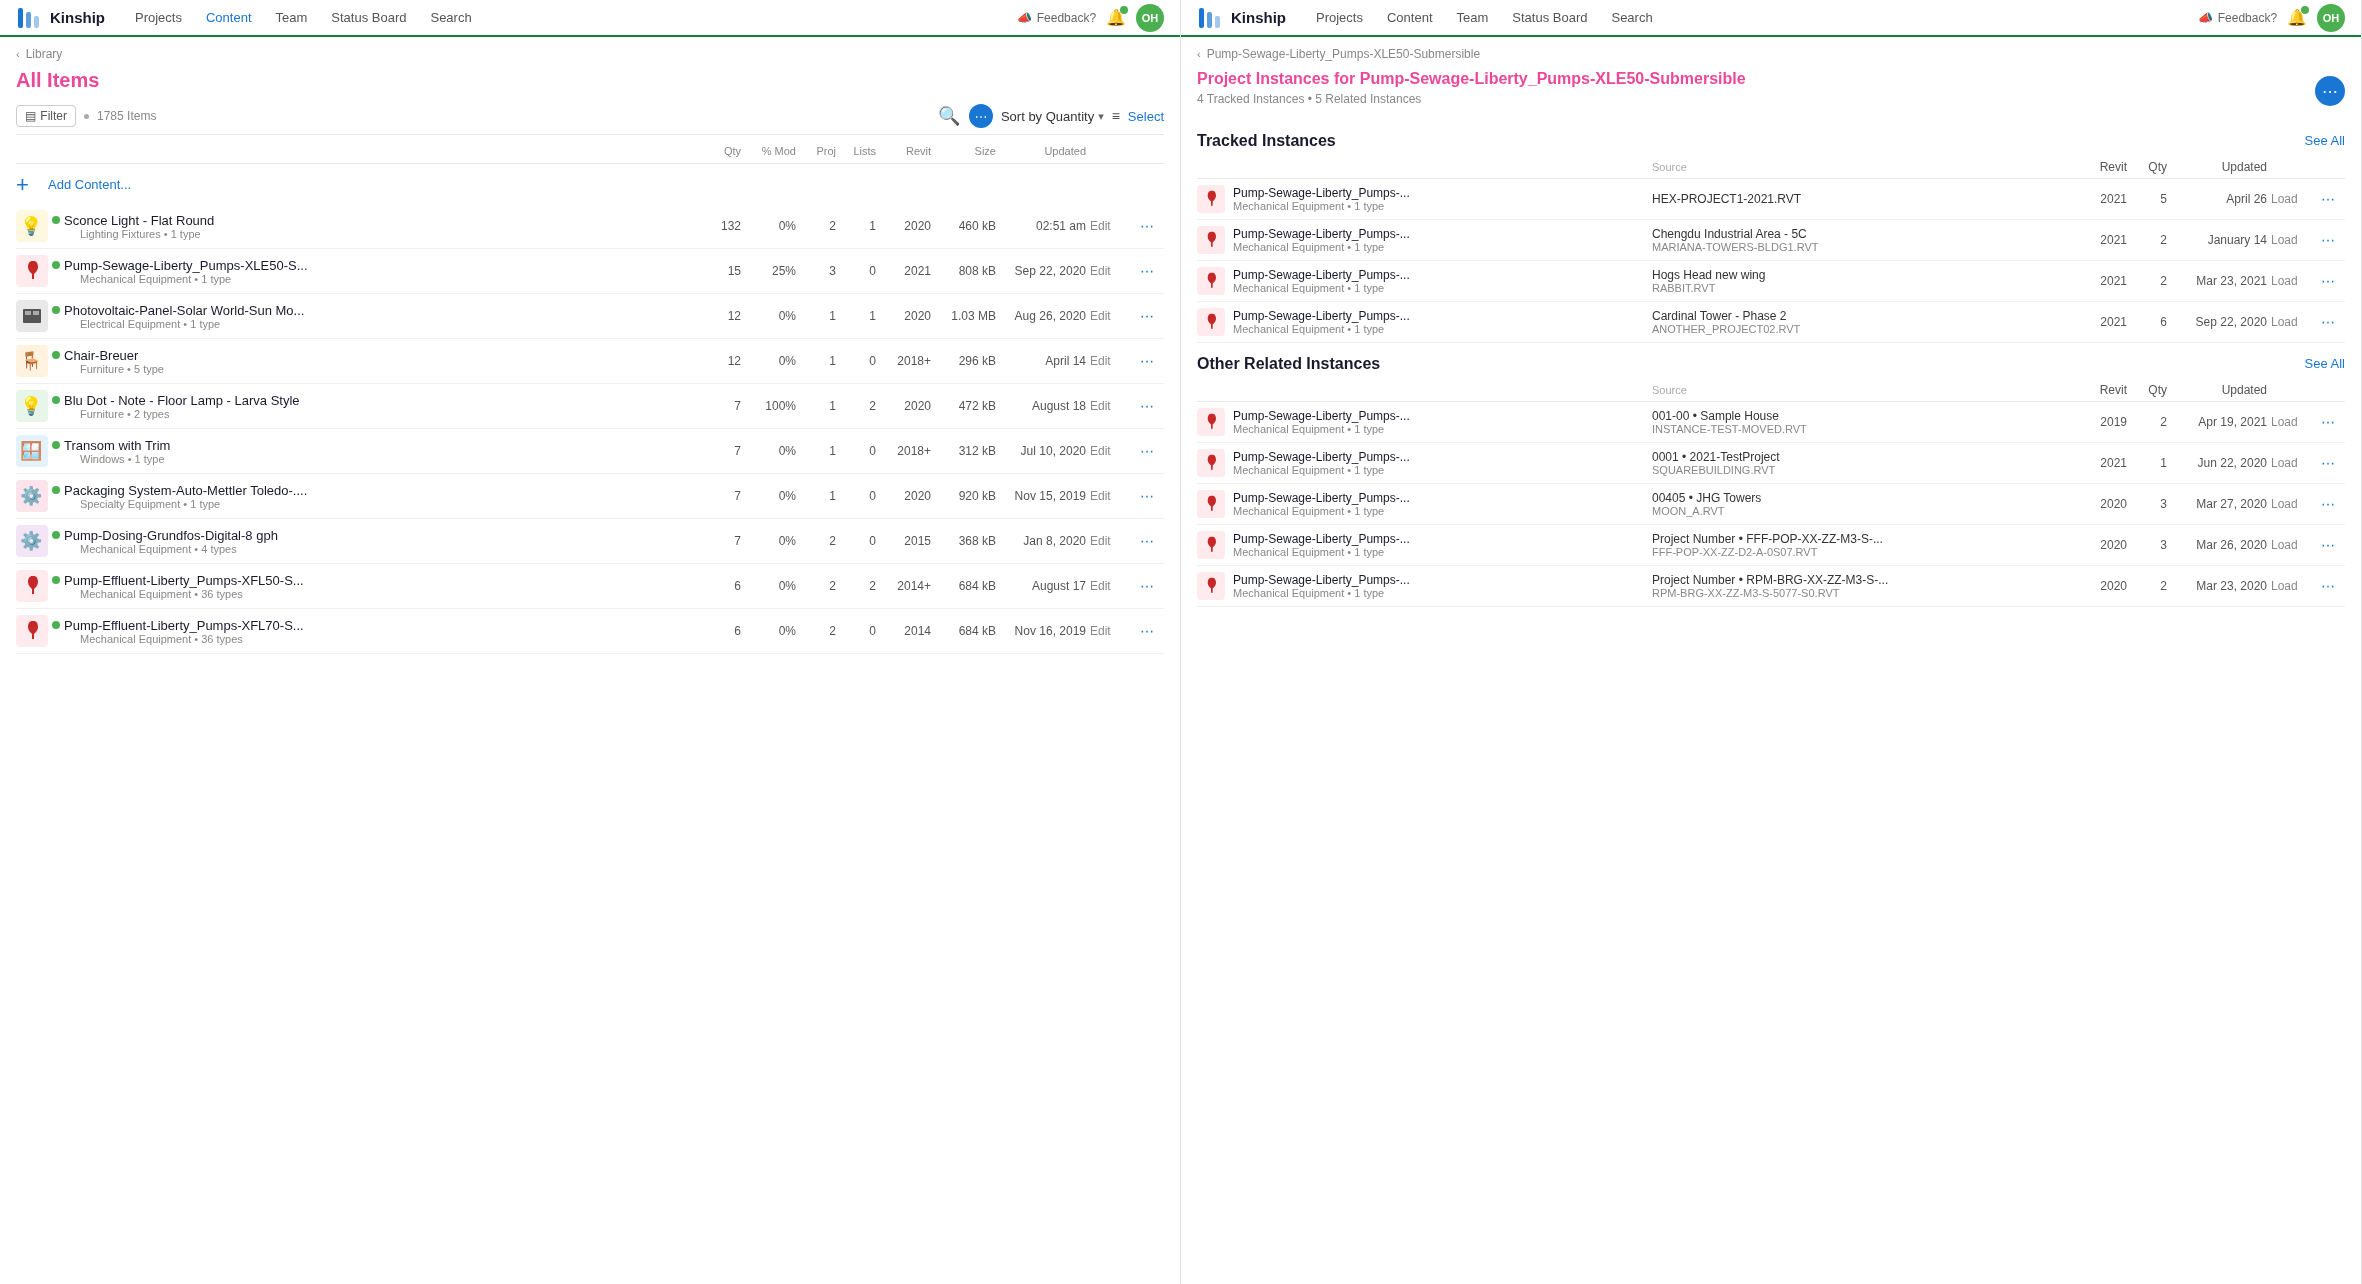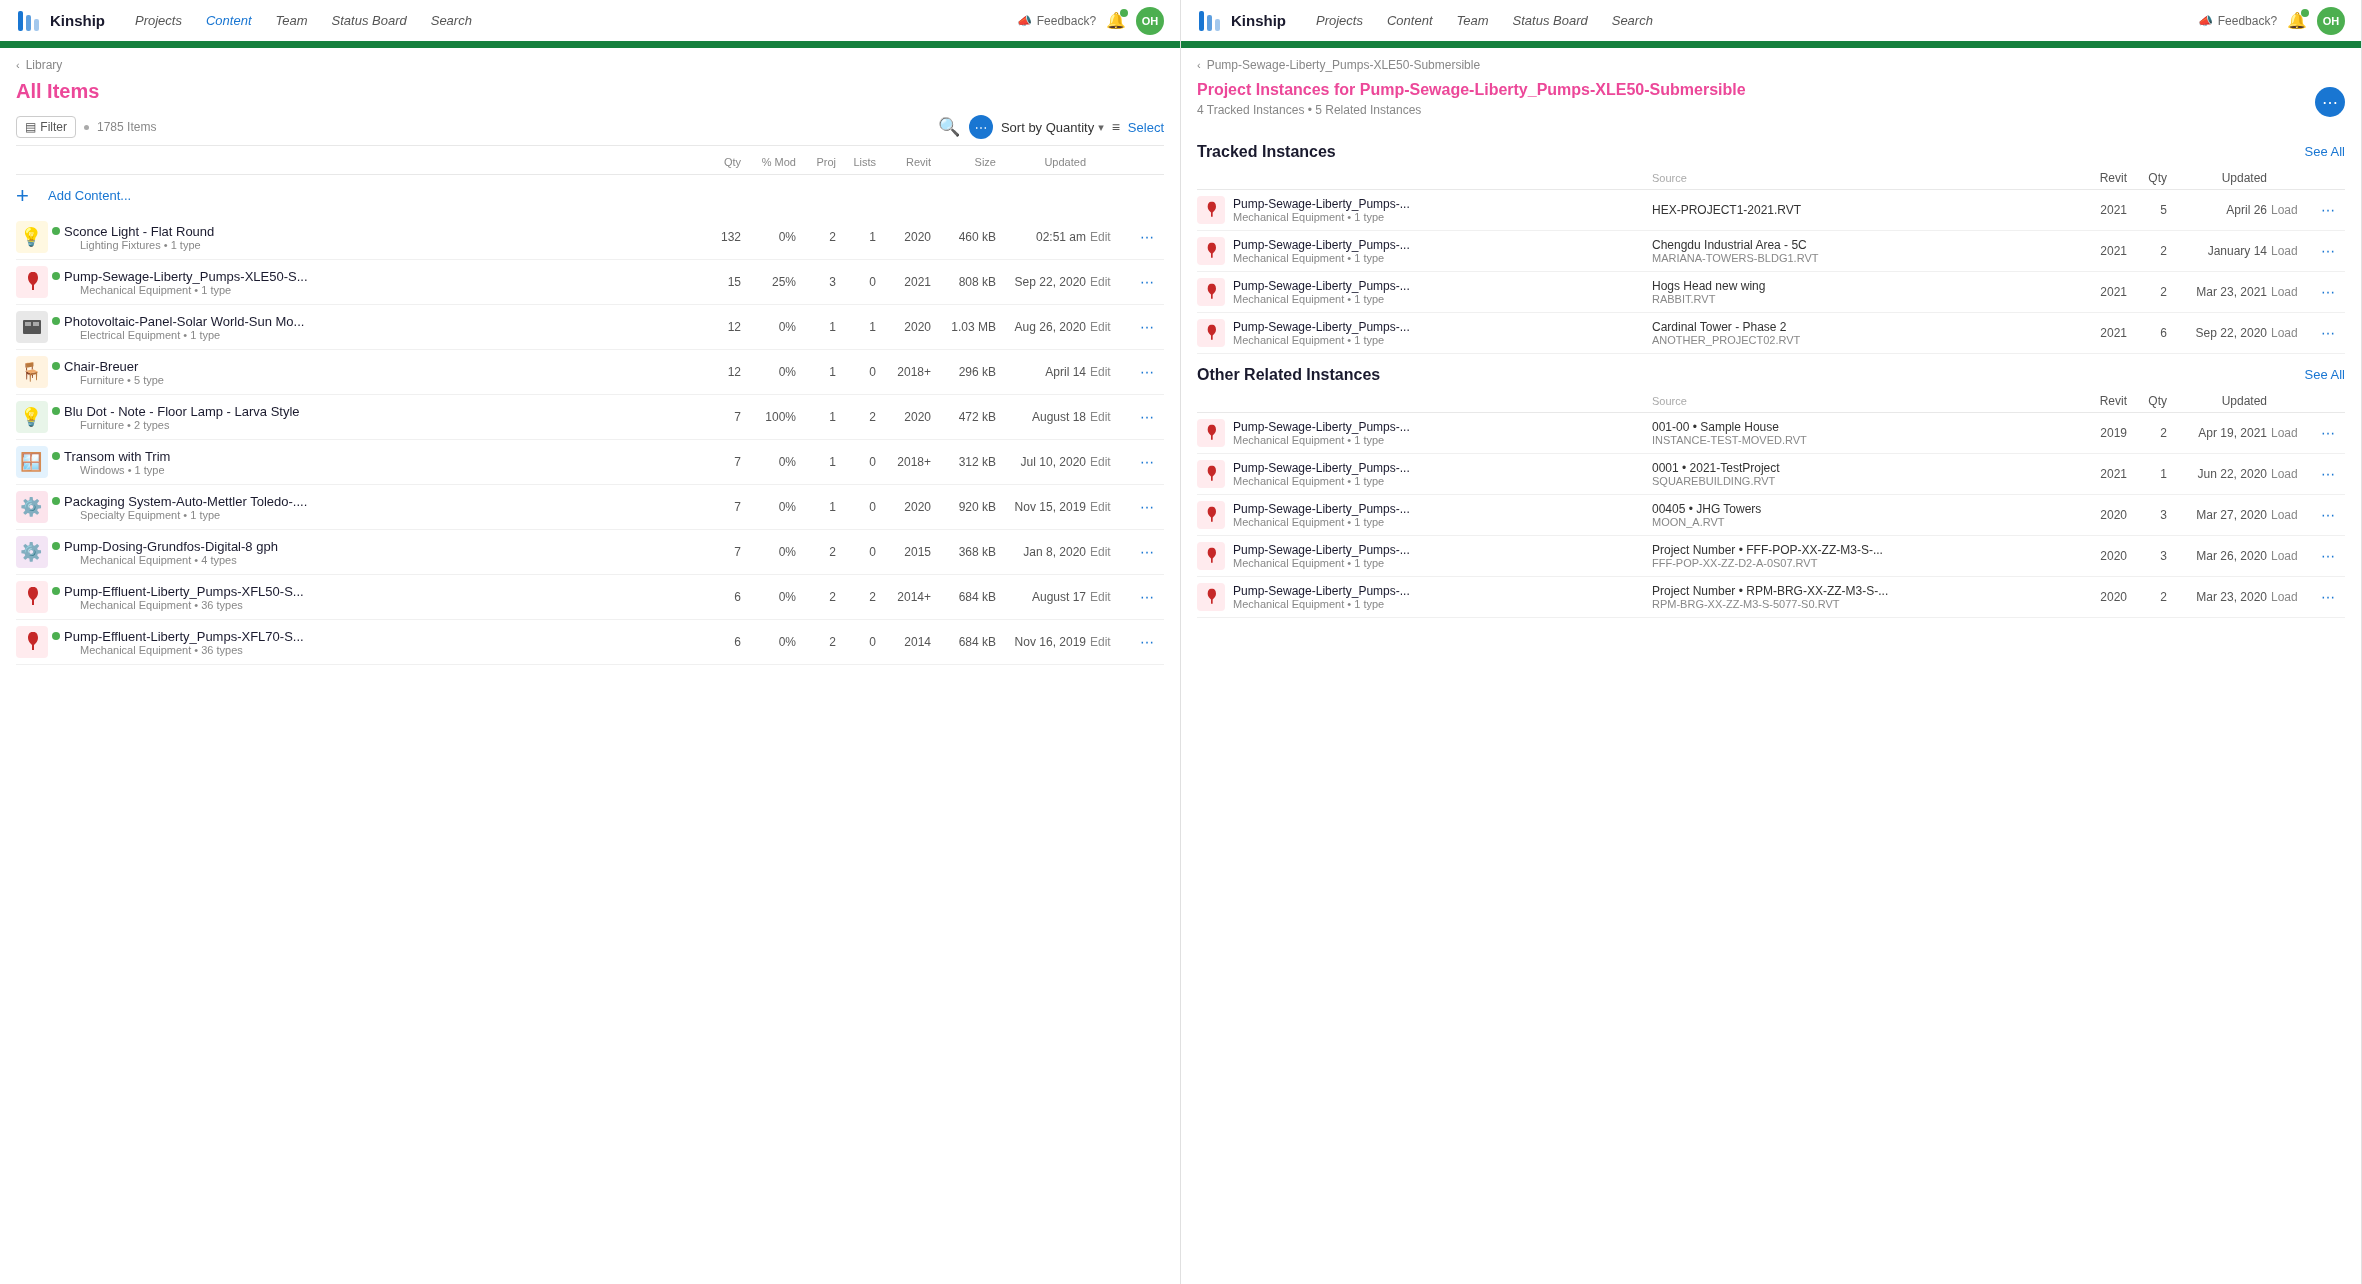--- a/index.html
+++ b/index.html
@@ -1,25 +1,25 @@
 <!DOCTYPE html>
 <html><head>
   <meta charset="utf-8">
   <style>
     * { box-sizing: border-box; margin: 0; padding: 0; }
     body { font-family: -apple-system, BlinkMacSystemFont, 'Segoe UI', sans-serif; font-size: 13px; background: #f5f5f5; display: flex; }
 
     .panel { background: #fff; width: 50%; min-height: 100vh; border-right: 1px solid #e0e0e0; display: flex; flex-direction: column; }
 
     
-    .nav { display: flex; align-items: center; padding: 0 16px; height: 48px; border-bottom: 7px solid #15803d; background: #fff; gap: 8px; }
+    .nav { display: flex; align-items: center; padding: 0 16px; height: 37px; border-bottom: 2px solid #15803d; background: #fff; gap: 8px; }
     .logo { display: flex; align-items: center; gap: 6px; font-weight: 700; font-size: 15px; color: #1a1a2e; margin-right: 12px; }
     .logo-icon { width: 28px; height: 28px; }
     .nav-links { display: flex; gap: 4px; flex: 1; }
-    .nav-link { padding: 6px 10px; border-radius: 4px; color: #555; font-size: 13px; cursor: pointer; text-decoration: none; font-style: italic; }
+    .nav-link { padding: 6px 10px; border-radius: 4px; color: #555; font-size: 13px; cursor: pointer; text-decoration: none; }
     .nav-link.active { color: #1976d2; font-weight: 500; }
     .nav-right { display: flex; align-items: center; gap: 10px; margin-left: auto; }
     .feedback-btn { font-size: 12px; color: #666; display: flex; align-items: center; gap: 4px; cursor: pointer; }
     .notif-icon { font-size: 16px; color: #555; cursor: pointer; position: relative; }
     .notif-dot { width: 8px; height: 8px; background: #4caf50; border-radius: 50%; position: absolute; top: -2px; right: -2px; }
     .avatar { width: 28px; height: 28px; background: #4caf50; border-radius: 50%; display: flex; align-items: center; justify-content: center; color: #fff; font-size: 11px; font-weight: 700; cursor: pointer; }
 
     
     .content { padding: 0 16px; flex: 1; overflow-y: auto; }
 

